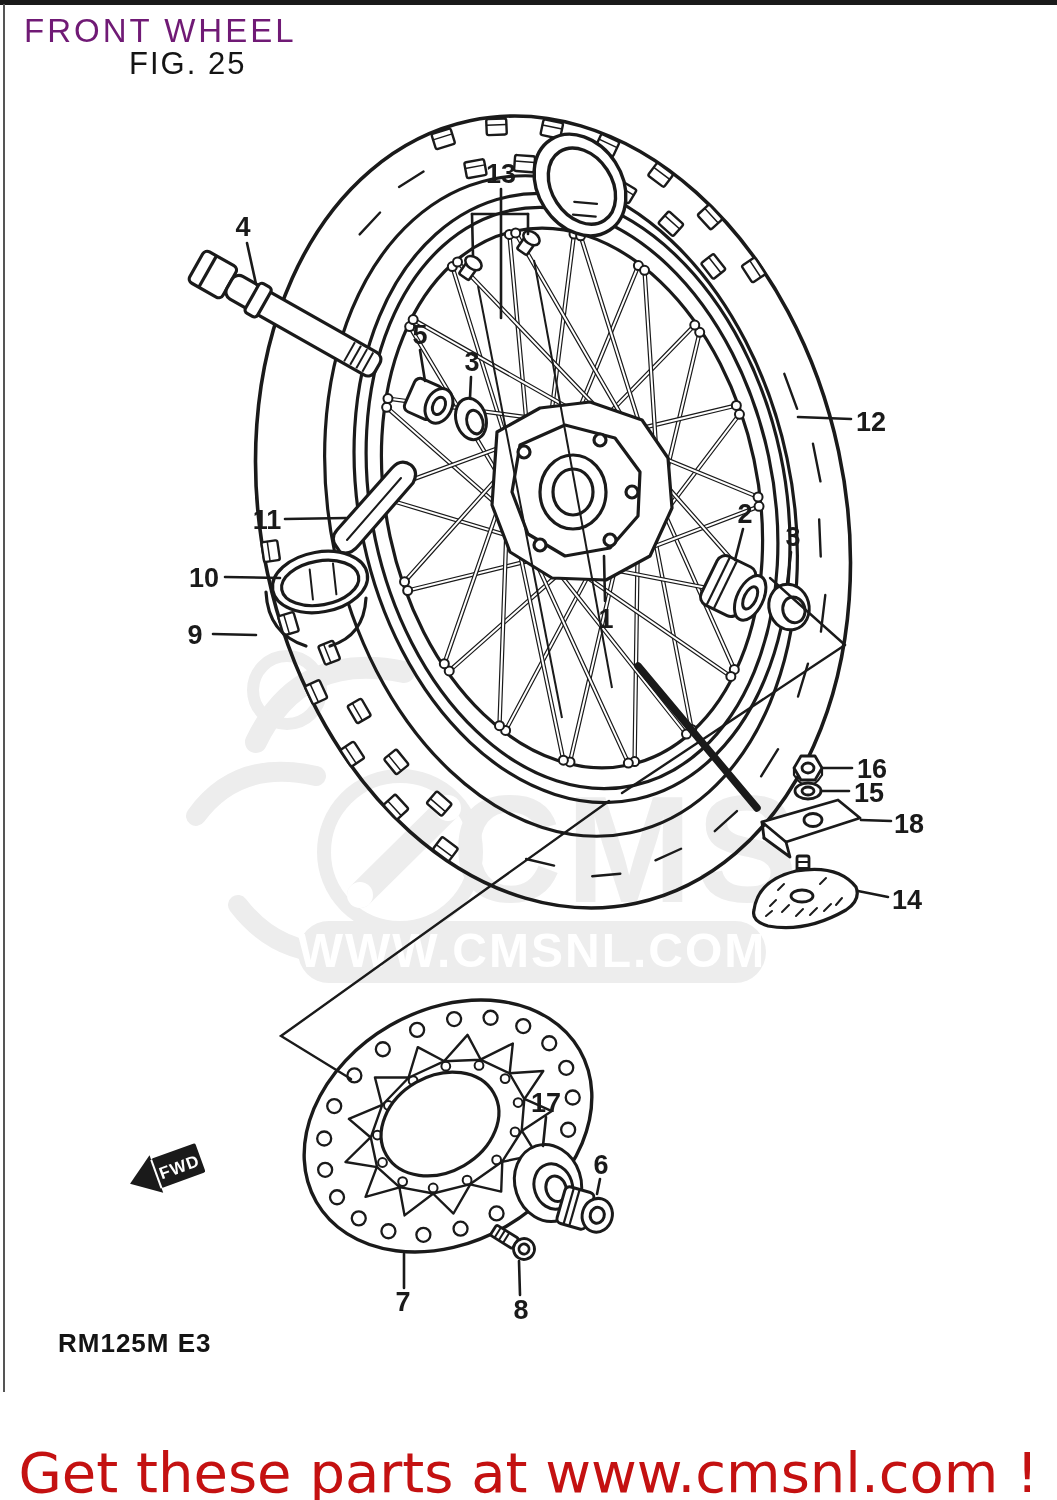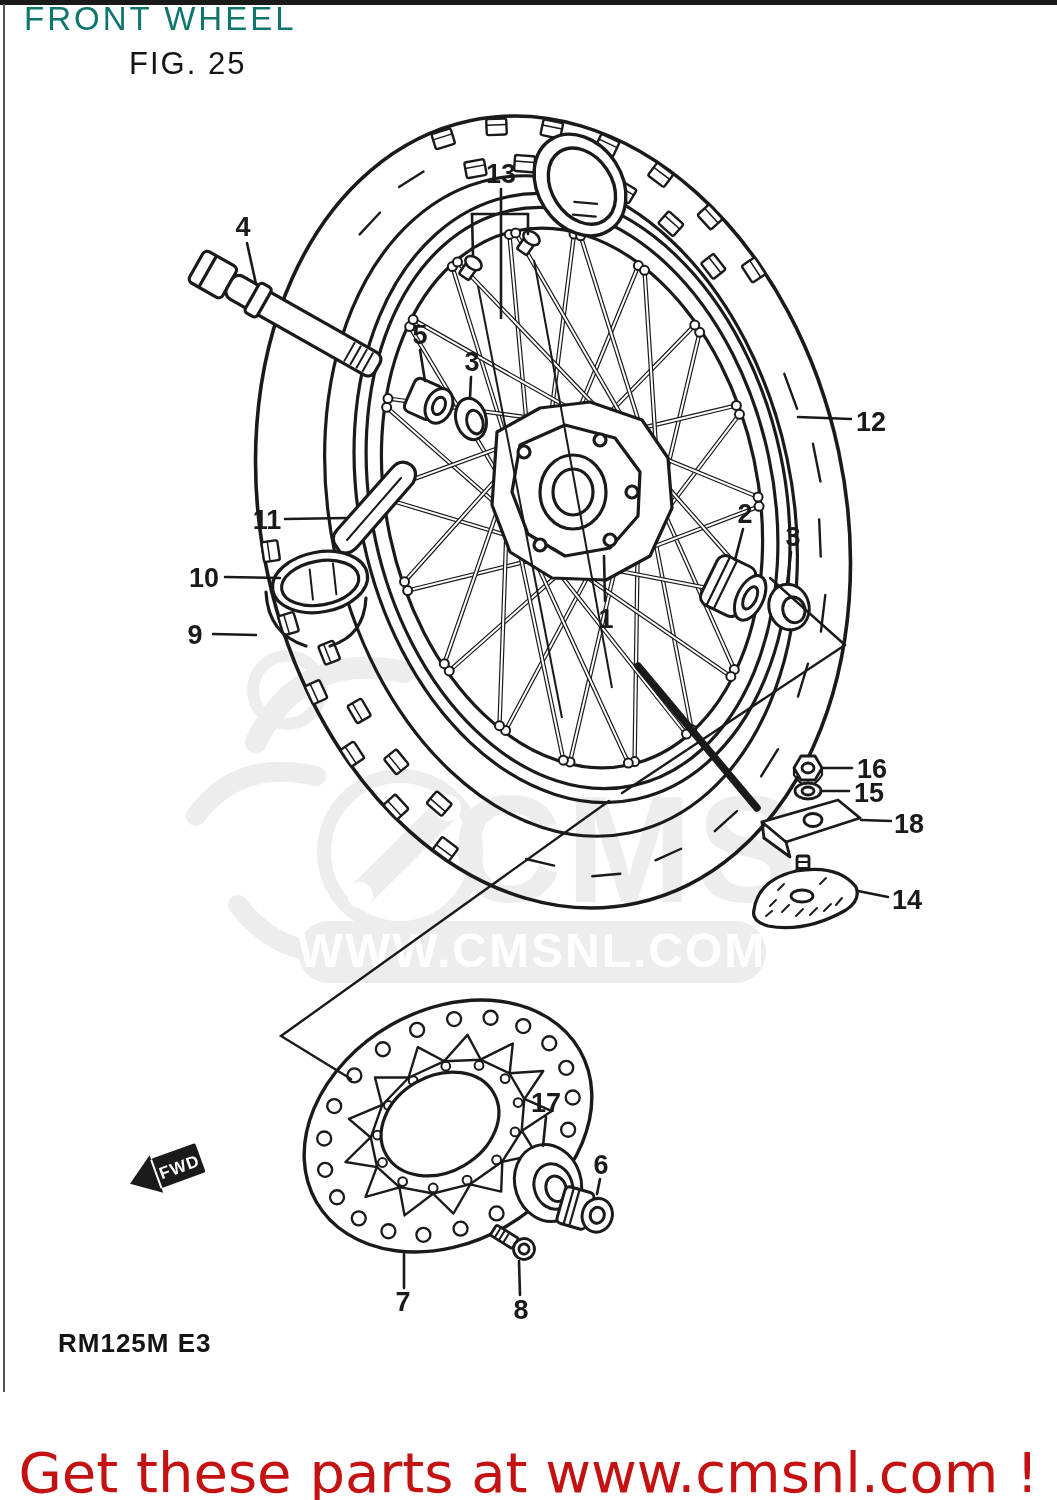--- a/index.html
+++ b/index.html
@@ -1,19 +1,19 @@
 <!DOCTYPE html>
 <html><head>
 <meta charset="utf-8">
 <style>
   html,body{margin:0;padding:0;background:#ffffff}
   .page{position:relative;width:1057px;height:1500px;background:#fff;overflow:hidden;
         font-family:"Liberation Sans",sans-serif}
   .page svg{position:absolute;left:0;top:0}
-  .hdr-title{position:absolute;left:24px;top:0;font-size:33px;color:#0f766e;
+  .hdr-title{position:absolute;left:24px;top:12px;font-size:33px;color:#701a75;
              letter-spacing:3px;white-space:nowrap}
   .fig-label{position:absolute;left:129px;top:46px;font-size:31px;font-weight:normal;
              color:#141414;letter-spacing:2px;white-space:nowrap}
   .model-code{position:absolute;left:58px;top:1328px;font-family:Liberation Sans, sans-serif;
               font-weight:bold;font-size:26px;color:#141414;letter-spacing:1px;white-space:nowrap}
   .promo{position:absolute;left:0;width:100%;top:1440px;text-align:center;font-size:56px;
          color:#c41111;font-family:"DejaVu Sans",sans-serif;white-space:nowrap}
 </style>
 </head>
 <body>

